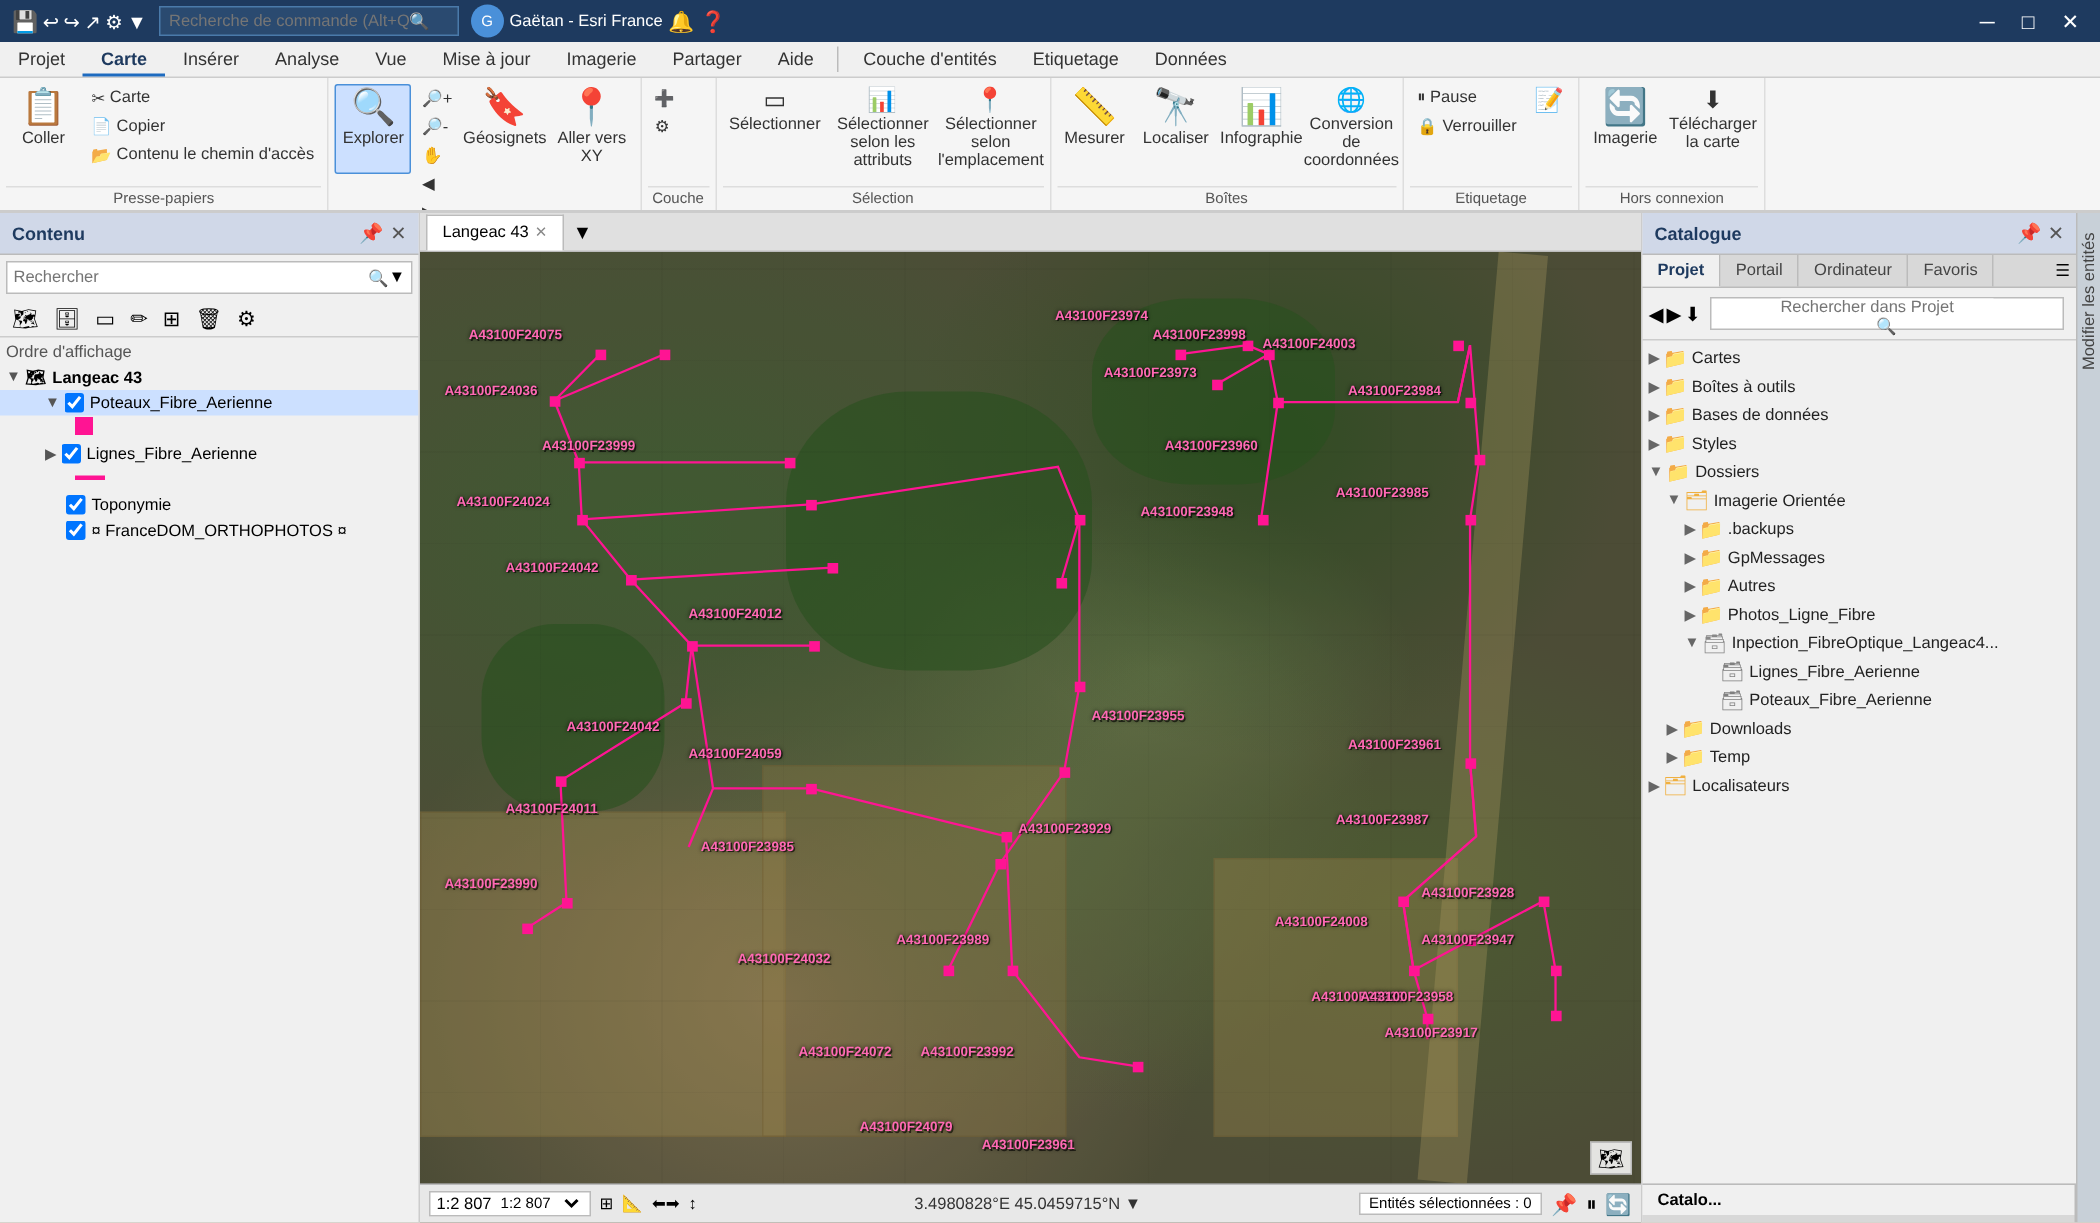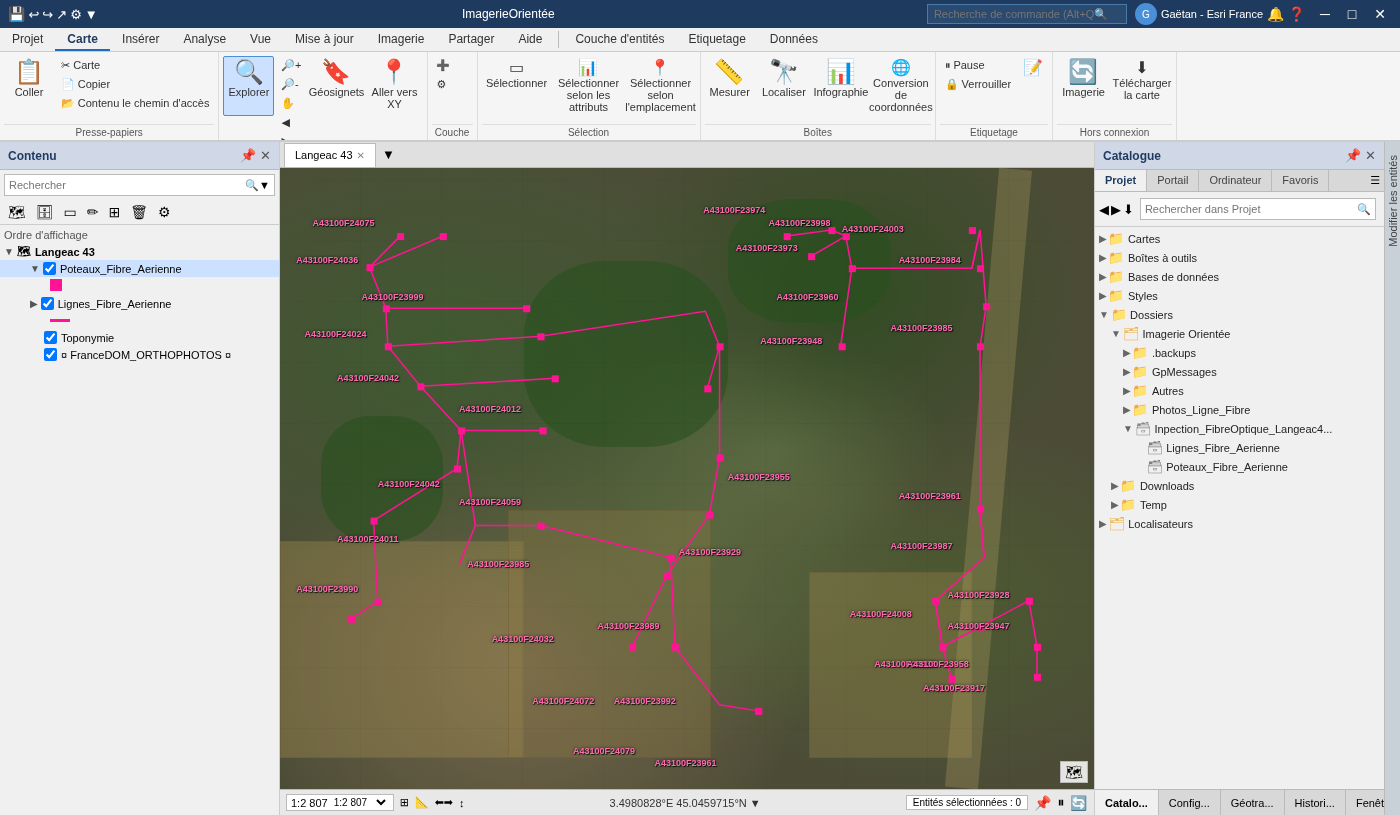--- a/index.html
+++ b/index.html
@@ -268,35 +268,36 @@
     .catalog-tabs {
       display: flex; gap: 0; border-bottom: 1px solid #bbb; background: #d8d8d8;
     }
     .catalog-tab {
       padding: 4px 10px; font-size: 11px; cursor: pointer; border-right: 1px solid #bbb;
       color: #444;
     }
     .catalog-tab.active { background: #f0f0f0; font-weight: bold; color: #1e3a5f; }
     .catalog-search {
       display: flex; align-items: center; border: 1px solid #bbb; background: white;
-      margin: 4px; height: 22px; padding: 0 4px;
+      margin: 4px; height: 22px; padding: 0 17px; flex-direction: column;
     }
     .catalog-search input { border: none; outline: none; flex: 1; font-size: 11px; }
     .catalog-tree { flex: 1; overflow-y: auto; padding: 2px 0; }
     .tree-item {
       display: flex; align-items: center; padding: 2px 4px; cursor: pointer; font-size: 11px; color: #222;
     }
     .tree-item .ti-icon { font-size: 13px; margin-right: 3px; }
     .tree-item .ti-folder { color: #f0b040; }
     .tree-item .arrow { font-size: 10px; color: #666; margin-right: 2px; }
 
     
     .bottom-tabs {
       display: flex; border-top: 1px solid #bbb; background: #d8d8d8; height: 26px;
       flex-shrink: 0;
+      flex-direction: column;
     }
     .bottom-tab {
       padding: 4px 10px; font-size: 11px; cursor: pointer; border-right: 1px solid #bbb;
       display: flex; align-items: center;
     }
     .bottom-tab.active { background: #f0f0f0; font-weight: bold; }
 
     
     #right-side-bar {
       width: 16px;
@@ -327,21 +328,20 @@
 
 <div id="titlebar">
   <div style="display:flex;gap:3px;align-items:center;">
     <span style="font-size:14px;">💾</span>
     <span style="font-size:13px;">↩</span>
     <span style="font-size:13px;">↪</span>
     <span style="font-size:13px;">↗</span>
     <span style="font-size:13px;">⚙</span>
     <span style="font-size:13px;">▼</span>
   </div>
-  <div class="title">ImagerieOrientée</div>
   <div class="search-bar">
     <input type="text" placeholder="Recherche de commande (Alt+Q)" style="">
     <span>🔍</span>
   </div>
   <div class="user-info">
     <div class="avatar">G</div>
     <span>Gaëtan - Esri France</span>
     <span style="font-size:14px;">🔔</span>
     <span style="font-size:14px;">❓</span>
   </div>

